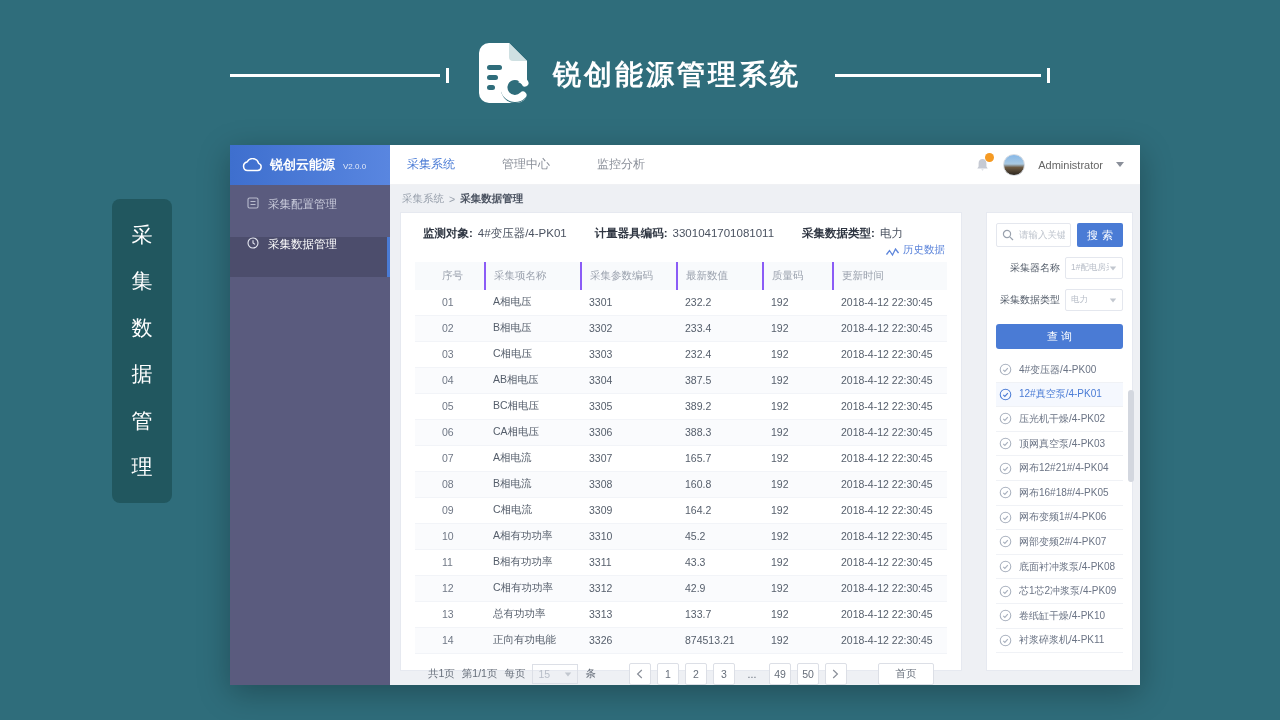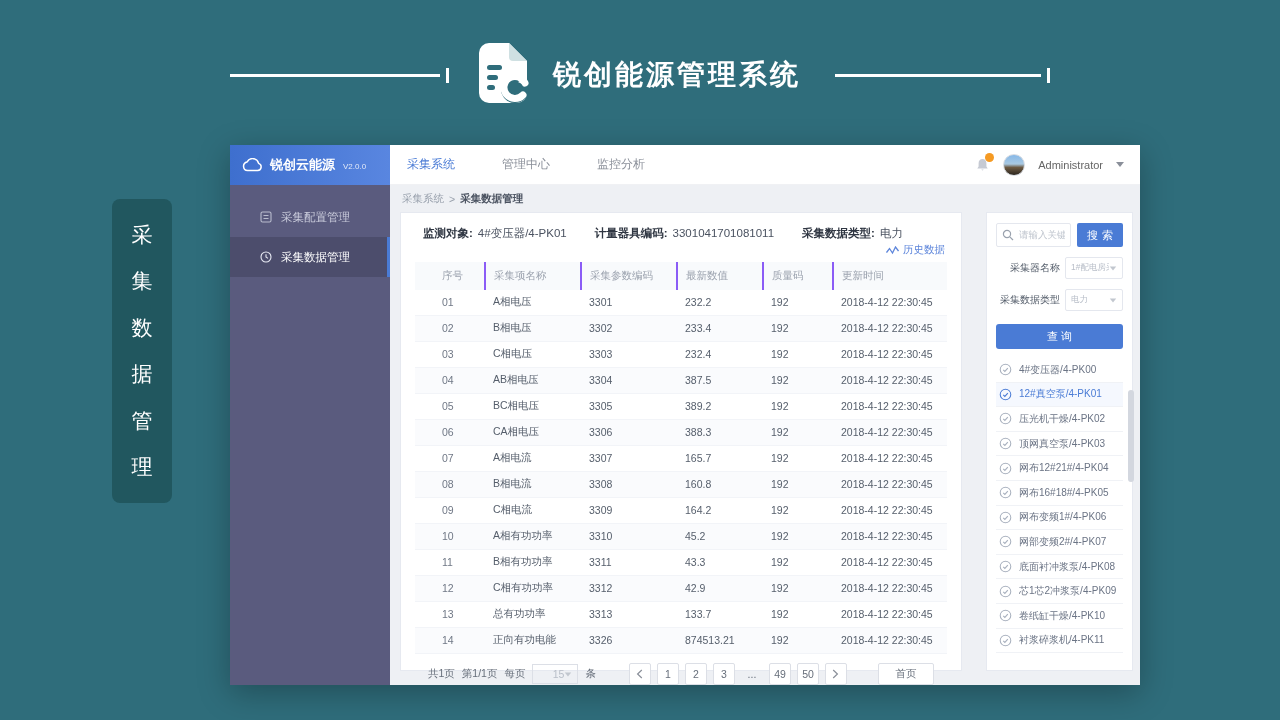--- a/index.html
+++ b/index.html
@@ -32,21 +32,21 @@
   .app { position:absolute; left:230px; top:145px; width:910px; height:540px;
     background:#fff; display:flex; box-shadow:0 8px 30px rgba(0,0,0,.28); }
 
   
   .sidebar { width:160px; flex-shrink:0; background:#5A5B7E; display:flex; flex-direction:column; }
   .logo-bar { height:40px; flex-shrink:0; background:linear-gradient(90deg,#3E6FCE,#5986E0);
     display:flex; align-items:center; padding:0 12px; gap:7px; }
   .logo-name { color:#fff; font-size:13px; font-weight:bold; }
   .logo-ver { color:#E2E9F8; font-size:8px; margin-left:1px; margin-top:3px; }
   .menu { padding-top:12px; }
-  .menu-item { height:40px; display:flex; align-items:center; gap:9px; padding:0 30px;
+  .menu-item { height:40px; display:flex; align-items:flex-start; gap:9px; padding:0 17px;
     font-size:11.5px; color:#C9CBDB; cursor:pointer; }
   .menu-item .mi-icon { display:flex; color:#B9BCCE; }
   .menu-item.active { background:#4C4D6C; color:#FFFFFF; border-right:3px solid #4A7BD5; }
   .menu-item.active .mi-icon { color:#E6E8F2; }
 
   
   .app-right { flex:1; display:flex; flex-direction:column; background:#EEF0F4; min-width:0; position:relative; }
   .topbar { height:40px; flex-shrink:0; background:#fff; display:flex; align-items:center;
     padding:0 16px; border-bottom:1px solid #F0F1F4; }
   .nav { display:flex; gap:47px; margin-left:1px; }
@@ -69,40 +69,40 @@
 
   .content { flex:1; display:flex; gap:24px; padding:0 0 14px 10px; min-height:0; }
 
   
   .main-panel { width:562px; flex-shrink:0; background:#fff; border:1px solid #E6E9F0;
     display:flex; flex-direction:column; }
   .info-row { display:flex; align-items:center; gap:28px; padding:13px 16px 1px 22px; font-size:11.5px; }
   .info-label { font-weight:bold; color:#2F3642; }
   .info-value { color:#4A5260; margin-left:5px; }
   .history-row { display:flex; justify-content:flex-end; padding:1px 16px 5px 0; }
-  .history-link { display:flex; align-items:center; gap:4px; color:#5E86DB; font-size:10.5px; cursor:pointer; }
+  .history-link { display:flex; align-items:flex-end; gap:4px; color:#5E86DB; font-size:10.5px; cursor:pointer; }
 
   table.data-table { width:calc(100% - 28px); margin:0 14px; border-collapse:collapse; table-layout:fixed; }
   .data-table th { background:#F8FAFC; color:#9CA3AF; font-weight:normal; font-size:10.5px;
     text-align:left; padding:7px 8px; border-left:2px solid #8b5cf6; }
   .data-table th:first-child { border-left:none; padding-left:27px; }
   .data-table td { font-size:10.5px; color:#555E6B; padding:5px 8px 6px;
     border-bottom:1px solid #F2F4F8; }
   .data-table td:first-child { padding-left:27px; color:#707886; }
   .data-table tbody tr:nth-child(even) { background:#FAFBFD; }
   .data-table th:nth-child(1), .data-table td:nth-child(1) { width:70px;margin-top:28px; }
   .data-table th:nth-child(2), .data-table td:nth-child(2) { width:96px; }
   .data-table th:nth-child(3), .data-table td:nth-child(3) { width:96px;margin-left:26px; }
   .data-table th:nth-child(4), .data-table td:nth-child(4) { width:86px; }
   .data-table th:nth-child(5), .data-table td:nth-child(5) { width:70px; }
 
   .pagination { margin-top:auto; display:flex; align-items:center; justify-content:center;
     padding:9px 0 11px; font-size:10.5px; color:#666E7A; gap:7px; }
   .pg-select { width:46px; height:20px; border:1px solid #DCDFE6; border-radius:0;
-    display:flex; align-items:center; justify-content:flex-end; padding:0 5px;
+    display:flex; align-items:center; justify-content:space-between; padding:0 5px;
     color:#B8BEC8; cursor:pointer; }
   .pg-select .caret-down { border-top-color:#C2C7CF; transform:scale(.8); }
   .pg-group { display:flex; gap:6px; margin-left:26px; }
   .pg-btn { min-width:22px; height:22px; border:1px solid #DCDFE6; border-radius:2px; background:#fff;
     display:flex; align-items:center; justify-content:center; font-size:10.5px; color:#666E7A;
     cursor:pointer; padding:0 4px; }
   .pg-btn.ellipsis { border:none; background:transparent; cursor:default; }
   .pg-first { margin-left:24px; width:56px; }
 
   

